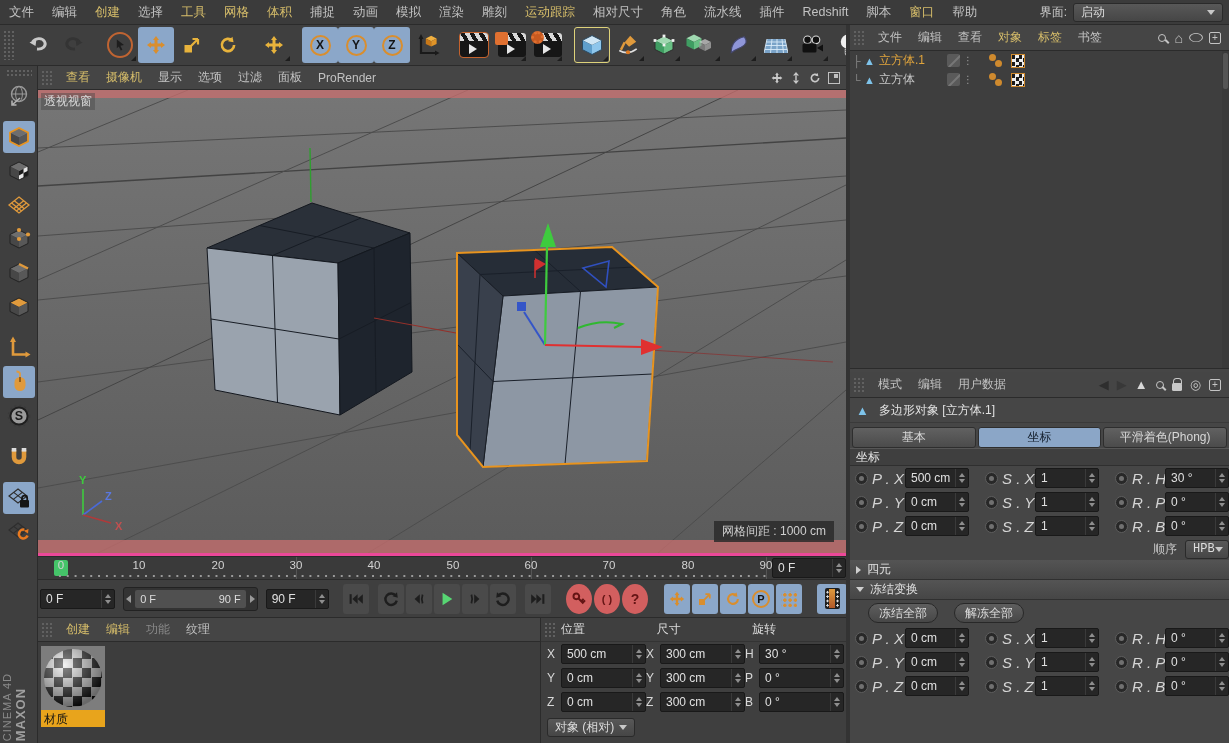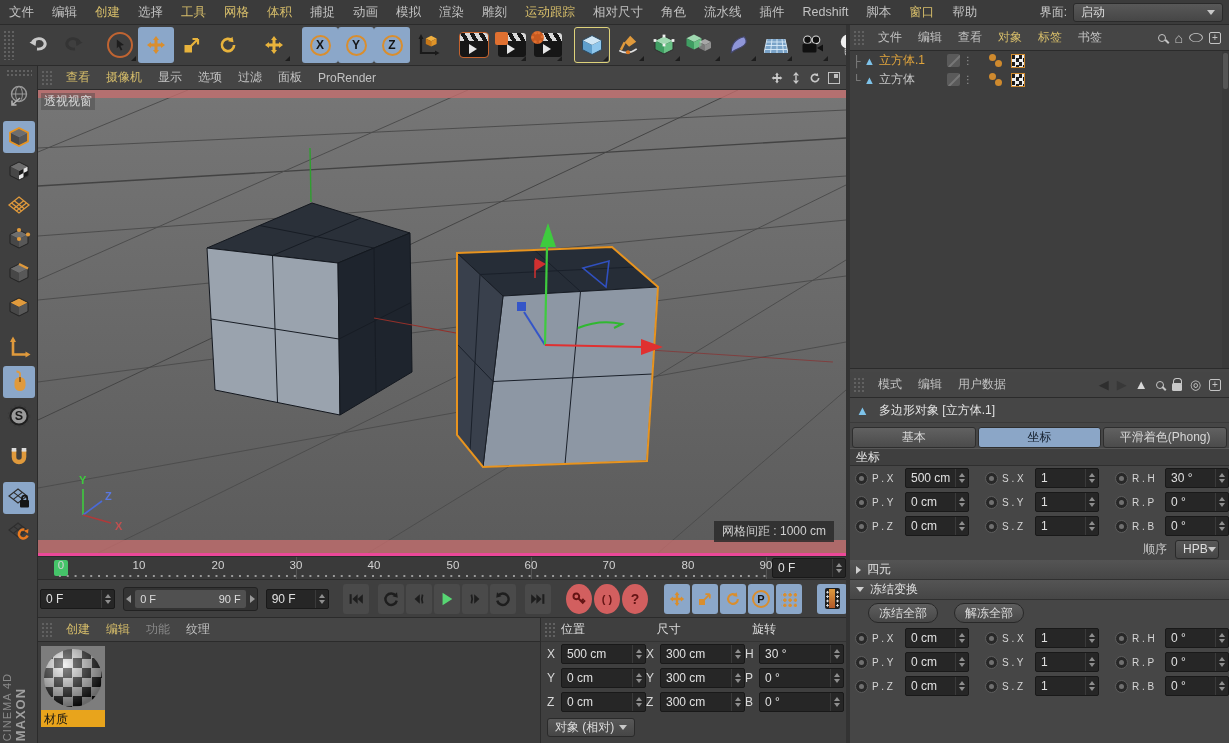--- a/index.html
+++ b/index.html
@@ -195,24 +195,24 @@
   .fold { height:20px; background:linear-gradient(#545454,#464646); border-bottom:1px solid #303030;
           display:flex; align-items:center; padding:0 6px; gap:6px; color:#e0e0e0; }
   .tri-r { width:0; height:0; border-top:4px solid transparent; border-bottom:4px solid transparent;
            border-left:5px solid #cfcfcf; }
   .tri-dn { width:0; height:0; border-left:4px solid transparent; border-right:4px solid transparent;
             border-top:5px solid #cfcfcf; }
   .amrow { display:flex; align-items:center; height:24px; padding:0 10px 0 5px; gap:4px; }
   .radio { width:13px; height:13px; border-radius:50%; background:#282828; border:1px solid #5e5e5e;
            position:relative; flex:none; }
   .radio::after { content:''; position:absolute; inset:3px; border-radius:50%; background:#707070; }
-  .flbl { width:29px; color:#d5d5d5; white-space:nowrap; flex:none; font-size:10px; }
+  .flbl { width:29px; color:#d5d5d5; white-space:nowrap; flex:none; font-size:15px;font-style:italic; }
   .amrow .fld { width:64px; flex:none; }
   .csp { width:8px; flex:none; }
-  #order-row { display:flex; align-items:center; justify-content:flex-end; height:22px; padding-right:10px; gap:8px; }
+  #order-row { display:flex; align-items:center; justify-content:flex-end; height:22px; gap:8px;font-family:Liberation Mono, monospace; }
   #order-row .dd { width:44px; }
   .fz-btns { display:flex; gap:16px; padding:3px 0 3px 18px; }
   .fz-foot { display:flex; gap:20px; padding:3px 8px; }
   .fz-foot .rbtn { flex:1; }
 
   .i20 { width:20px; height:20px; } .i24 { width:24px; height:24px; }
   .i16 { width:16px; height:16px; } .i12 { width:12px; height:12px; }
   .sqtog { width:12px; height:12px; border:1.5px solid #c0c0c0; position:relative; }
   .sqtog::after { content:''; position:absolute; right:1px; top:1px; width:4px; height:4px; background:#c0c0c0; }
 </style>

